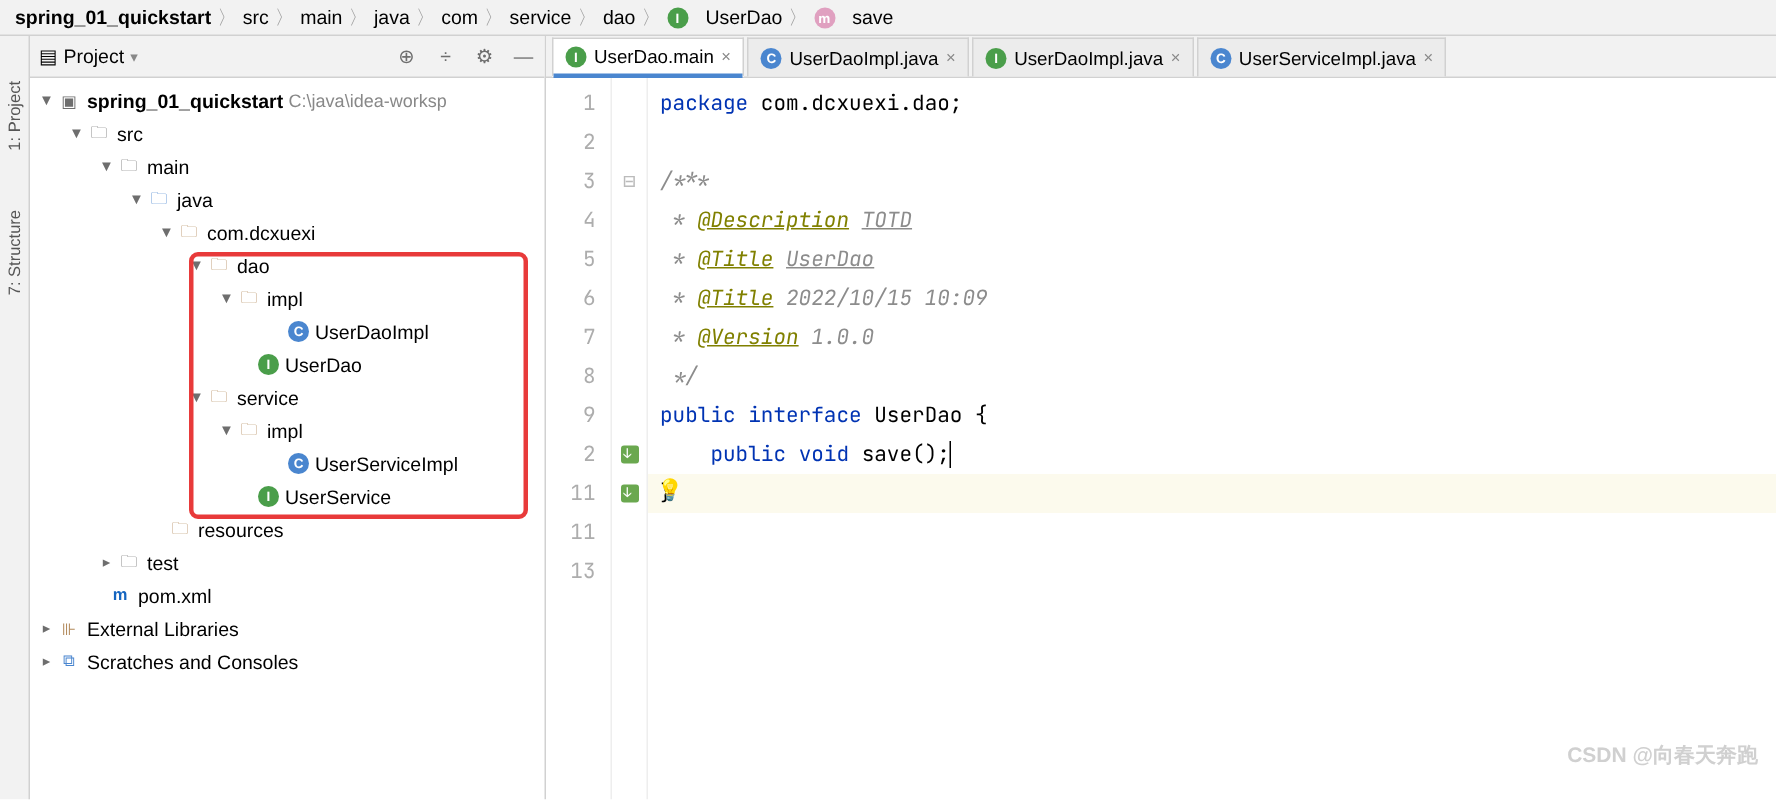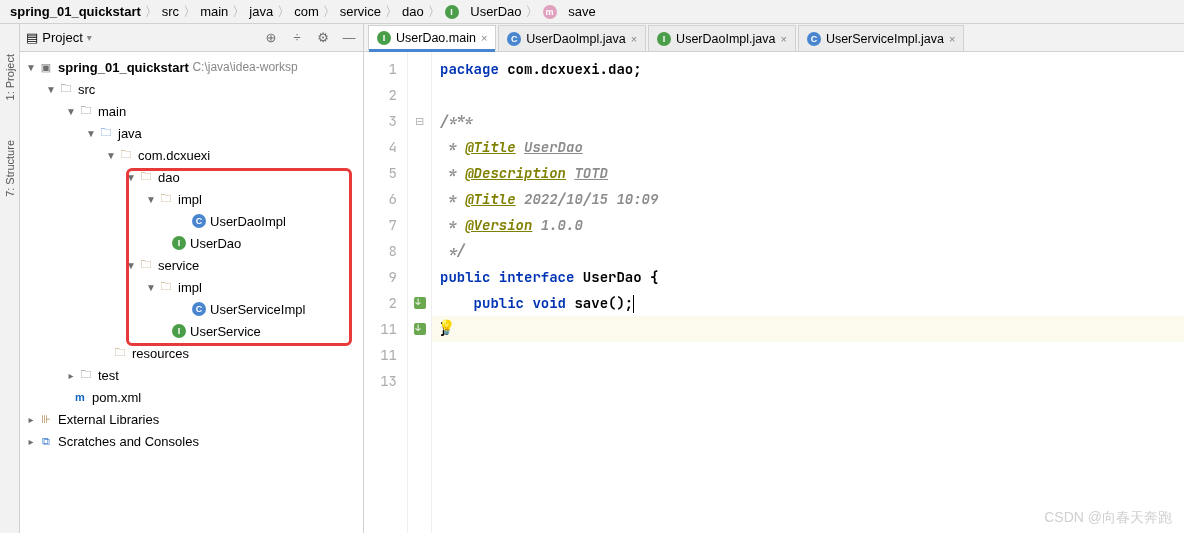--- a/index.html
+++ b/index.html
@@ -51,33 +51,33 @@
 .tab-close { color: #888; font-size: 11px; }
 
 .code-area { flex: 1; display: flex; font-family: "JetBrains Mono", Consolas, monospace; font-size: 14px; }
 .gutter { width: 44px; text-align: right; color: #adadad; background: #fff; border-right: 1px solid #eee; padding-top: 4px; }
 .gutter .ln { height: 26px; line-height: 26px; padding-right: 10px; }
 .gutter2 { width: 24px; border-right: 1px solid #eee; padding-top: 4px; }
 .gutter2 .gm { height: 26px; display: flex; align-items: center; justify-content: center; }
 .impl-marker { width: 12px; height: 12px; background: #6aa84f; border-radius: 2px; position: relative; }
 .impl-marker::after { content: "↓"; color: #fff; font-size: 9px; position: absolute; left: 2px; top: -1px; }
 .code { flex: 1; padding-top: 4px; padding-left: 8px; position: relative; }
-.code .line { height: 26px; line-height: 26px; white-space: pre; font-weight: bold; }
+.code .line { height: 26px; line-height: 26px; white-space: pre; }
 .kw { color: #0033b3; }
 .pkg { color: #000; }
 .cmt { color: #8c8c8c; font-style: italic; }
 .tag { color: #808000; text-decoration: underline; font-style: italic; }
 .tagv { color: #8c8c8c; text-decoration: underline; font-style: italic; }
 .typ { color: #000; }
 .mth { color: #000; }
 .caret-line { background: #fcfaed; position: absolute; left: 0; right: 0; height: 26px; top: 264px; z-index: 0; }
 .code .line { position: relative; z-index: 1; }
 .bulb { position: absolute; left: 6px; top: 266px; z-index: 2; }
 
-.watermark { position: absolute; bottom: 6px; right: 12px; color: #d0d0d0; font-size: 14px; font-family: sans-serif; pointer-events: none; }
+.watermark { position: absolute; bottom: 20px; right: 12px; color: #d0d0d0; font-size: 14px; font-family: sans-serif; pointer-events: none; font-weight: bold; }
 
 .chev { font-size: 10px; color: #888; }
 </style>
 </head>
 <body>
 
 <div class="breadcrumbs">
   <span class="crumb">
       <b>spring_01_quickstart</b>
     </span>
@@ -273,22 +273,22 @@
           </div>
         <div class="gm"></div>
           <div class="gm"></div>
       </div>
       <div class="code">
         <div class="caret-line"></div>
         <span class="bulb">💡</span>
         <div class="line"><span class="kw">package</span> <span class="pkg">com.dcxuexi.dao</span>;</div>
         <div class="line"></div>
         <div class="line"><span class="cmt">/***</span></div>
+        <div class="line"><span class="cmt"> * </span><span class="tag">@Description</span><span class="cmt"> </span><span class="tagv">TOTD</span></div>
         <div class="line"><span class="cmt"> * </span><span class="tag">@Title</span><span class="cmt"> </span><span class="tagv">UserDao</span></div>
-        <div class="line"><span class="cmt"> * </span><span class="tag">@Description</span><span class="cmt"> </span><span class="tagv">TOTD</span></div>
         <div class="line"><span class="cmt"> * </span><span class="tag">@Title</span><span class="cmt"> </span><span class="cmt">2022/10/15 10:09</span></div>
         <div class="line"><span class="cmt"> * </span><span class="tag">@Version</span><span class="cmt"> </span><span class="cmt">1.0.0</span></div>
         <div class="line"><span class="cmt"> */</span></div>
         <div class="line"><span class="kw">public</span> <span class="kw">interface</span> <span class="typ">UserDao</span> {</div>
         <div class="line">    <span class="kw">public</span> <span class="kw">void</span> <span class="mth">save</span>();<span style="border-left:1px solid #000;height:18px;display:inline-block;vertical-align:middle"></span></div>
         <div class="line">}</div>
         <div class="line"></div>
       </div>
     </div>
   </div>

